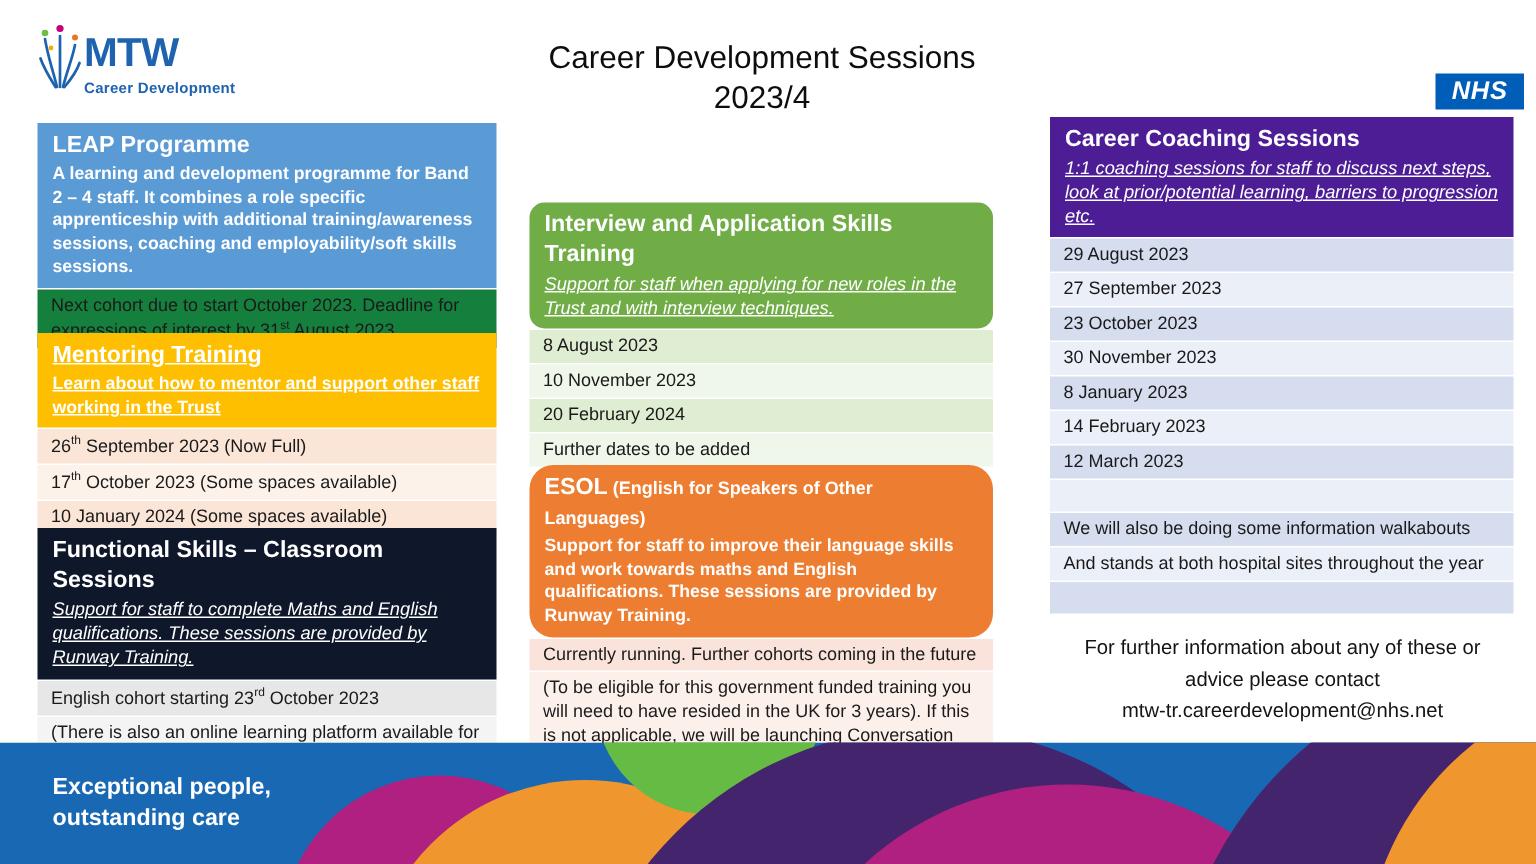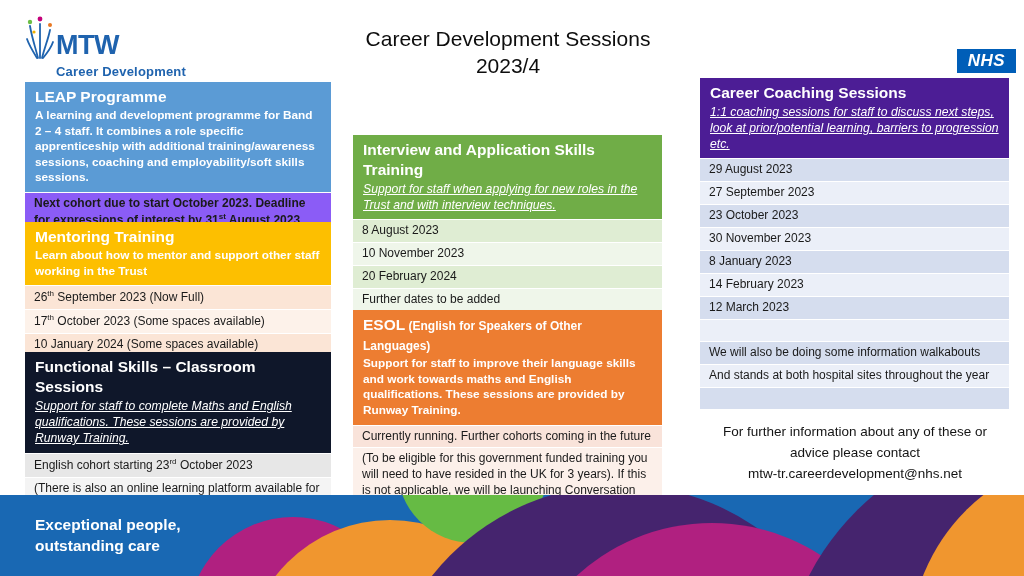--- a/index.html
+++ b/index.html
@@ -4,23 +4,23 @@
 <style>
   * { box-sizing: border-box; margin: 0; padding: 0; }
   body { font-family: "Liberation Sans", sans-serif; background: #888; }
   .page {
     position: relative; width: 1024px; height: 576px;
     background: #ffffff; overflow: hidden; margin: 0 auto;
   }
 
   
   .mtw-logo { position: absolute; left: 26px; top: 12px; display: flex; align-items: flex-start; }
-  .mtw-text { display: flex; flex-direction: column; margin-left: 2px; margin-top: 20px; }
+  .mtw-text { display: flex; flex-direction: column; margin-left: 2px; margin-top: 10px; }
   .mtw-word { font-size: 27px; font-weight: bold; color: #1f63ae; letter-spacing: -0.5px; line-height: 1; }
-  .mtw-sub { font-size: 13px; font-weight: bold; color: #1f63ae; margin-top: 5px; letter-spacing: 0.2px; }
+  .mtw-sub { font-size: 10px; font-weight: bold; color: #1f63ae; margin-top: 5px; letter-spacing: 0.2px; }
 
   .nhs-block { position: absolute; right: 8px; top: 10px; width: 138px; display: flex; flex-direction: column; align-items: center; margin-top: 39px; }
   .nhs-rect {
     align-self: flex-end; width: 59px; height: 24px; background: #005eb8;
     color: #fff; font-style: italic; font-weight: bold; font-size: 17px;
     display: flex; align-items: center; justify-content: center; letter-spacing: 0.5px;
   }
   .trust-name { margin-top: 4px; font-size: 13.5px; font-weight: bold; color: #231f20; line-height: 1.12; text-align: center; }
   .trust-sub { margin-top: 2px; font-size: 10.5px; font-weight: bold; color: #005eb8; text-align: center; }
 
@@ -34,27 +34,27 @@
   .box-header { color: #ffffff; padding: 5px 10px 6px 10px; }
   .box-title { font-size: 15.5px; font-weight: bold; line-height: 1.3; }
   .box-title .suffix { font-size: 12px; font-weight: bold; }
   .box-desc { font-size: 11.8px; font-weight: bold; line-height: 1.32; margin-top: 1px; }
   .box-desc.it { font-style: italic; font-weight: normal; font-size: 12.2px; text-decoration: underline; }
 
   .rows .row { font-size: 12px; color: #1a1a1a; line-height: 1.33; padding: 3px 9px; margin-top: 1px; min-height: 21px; }
   .rows .row sup { font-size: 8px; }
 
   .hdr-leap      { background: #5b9bd5; }
-  .hdr-mentoring { background: #fdbf00; }
+  .hdr-mentoring { background: #fdbf00; text-decoration: underline; }
   .hdr-functional{ background: #0f172a; }
-  .hdr-interview { background: #70ad47; }
-  .hdr-esol      { background: #ed7d31; }
+  .hdr-interview { background: #70ad47; border-radius: 10px; }
+  .hdr-esol      { background: #ed7d31; border-radius: 16px; }
   .hdr-coaching  { background: #4c1d95; }
 
-  .rows-leap      .row { background: #8b5cf6; font-weight: bold; }
+  .rows-leap      .row { background: #15803d; }
   .rows-mentoring .row:nth-child(odd)  { background: #fbe5d6; }
   .rows-mentoring .row:nth-child(even) { background: #fdf2ea; }
   .rows-functional .row:nth-child(odd)  { background: #e7e7e7; }
   .rows-functional .row:nth-child(even) { background: #f4f4f4; }
   .rows-interview .row:nth-child(odd)  { background: #dfedd3; }
   .rows-interview .row:nth-child(even) { background: #eff6ea; }
   .rows-esol .row:nth-child(odd)  { background: #f9e3da; }
   .rows-esol .row:nth-child(even) { background: #fcf0ea; }
   .rows-coaching .row:nth-child(odd)  { background: #d5ddee; }
   .rows-coaching .row:nth-child(even) { background: #ebeff8; }

